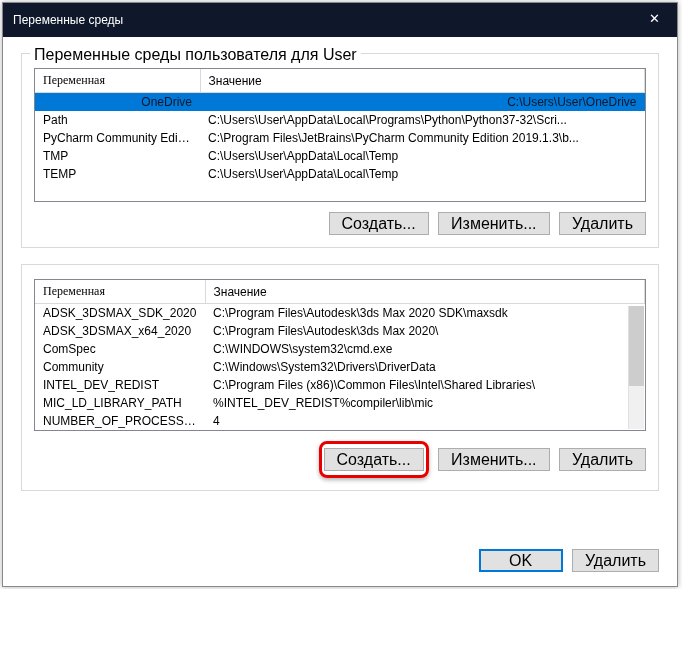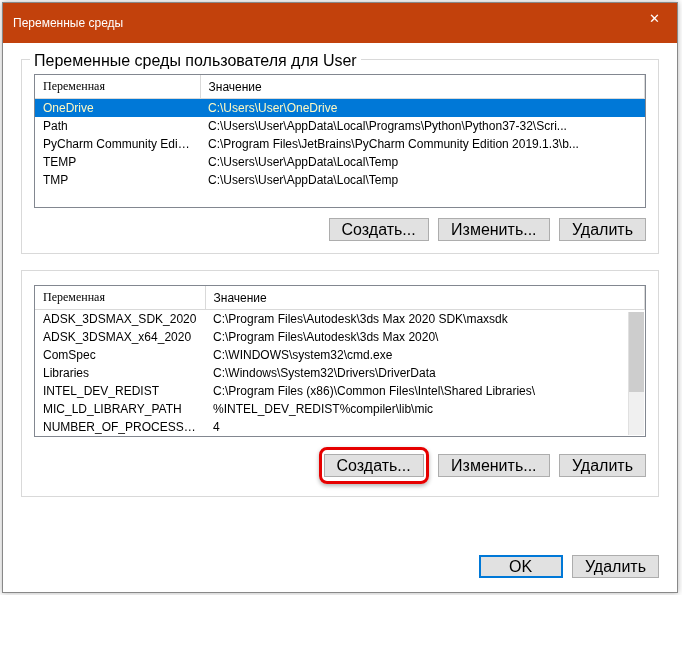--- a/index.html
+++ b/index.html
@@ -1,29 +1,29 @@
 <!DOCTYPE html>
 <html><head>
 <meta charset="utf-8">
 <style>
 * { box-sizing: border-box; margin: 0; padding: 0; }
 body { font-family: "Segoe UI", Tahoma, sans-serif; font-size: 12px; background: #fff; padding: 2px; }
 .window { width: 676px; border: 1px solid #888; background: #fff; box-shadow: 0 0 6px rgba(0,0,0,0.3); position: relative; }
-.titlebar { height: 40px; background: #c2410c; color: #fff; display: flex; align-items: center; padding: 0 10px; position: relative; }
+.titlebar { height: 34px; background: #0f172a; color: #fff; display: flex; align-items: center; padding: 0 10px; position: relative; }
 .titlebar-text { font-size: 12px; }
 .close-btn { position: absolute; right: 0; top: 0; width: 45px; height: 30px; display: flex; align-items: center; justify-content: center; color: #fff; font-size: 13px; cursor: pointer; }
 .content { padding: 16px 18px 14px 18px; background: #fff; }
 .group { border: 1px solid #d9d9d9; margin-bottom: 16px; position: relative; padding: 14px 12px 12px 12px; }
 .group-label { position: absolute; top: -8px; left: 8px; background: #fff; padding: 0 4px; font-size: 16px; color: #000; }
 .table-wrap { border: 1px solid #828790; background: #fff; margin-bottom: 10px; }
 table { width: 100%; border-collapse: collapse; table-layout: fixed; }
 th { text-align: left; font-weight: normal; padding: 4px 8px; border-right: 1px solid #d9d9d9; border-bottom: 1px solid #d9d9d9; background: #fff; font-size: 12px; }
 th:first-child { width: 165px; font-family: Liberation Serif, serif; }
 td { padding: 2px 8px; font-size: 12px; white-space: nowrap; overflow: hidden; text-overflow: ellipsis; }
-tr.selected td { background: #0078d7; color: #fef9c3; }
+tr.selected td { background: #0078d7; color: #0f172a; text-align: right; }
 .btn-row { text-align: right; }
 .btn { display: inline-block; min-width: 84px; height: 23px; border: 1px solid #adadad; background: #e1e1e1; font-size: 16px; padding: 0 12px; margin-left: 6px; cursor: pointer; font-family: inherit; }
 .btn.default { border: 1px solid #0078d7; box-shadow: inset 0 0 0 1px #0078d7; margin-top: 36px; }
 .highlight-box { display: inline-block; border: 3px solid #e60000; border-radius: 8px; padding: 4px 2px; box-shadow: 0 2px 4px rgba(0,0,0,0.3); }
 .highlight-box .btn { margin-left: 0; }
 .footer-btns { text-align: right; padding-top: 6px; }
 .sys-table-wrap { position: relative; }
 .scrollbar { position: absolute; right: 1px; top: 26px; bottom: 1px; width: 16px; background: #f0f0f0; border-left: 1px solid #e0e0e0; }
 .scroll-thumb { position: absolute; top: 0; width: 100%; height: 80px; background: #cdcdcd; }
 .sys-table td, .sys-table th { font-size: 12px; }
@@ -58,25 +58,25 @@
               </tr>
               <tr>
                 <td>Path</td>
                 <td>C:\Users\User\AppData\Local\Programs\Python\Python37-32\Scri...</td>
               </tr>
               <tr>
                 <td>PyCharm Community Edition</td>
                 <td>C:\Program Files\JetBrains\PyCharm Community Edition 2019.1.3\b...</td>
               </tr>
               <tr>
-                <td>TEMP</td>
+                <td>TMP</td>
                 <td>C:\Users\User\AppData\Local\Temp</td>
               </tr>
               <tr>
-                <td>TMP</td>
+                <td>TEMP</td>
                 <td>C:\Users\User\AppData\Local\Temp</td>
               </tr>
             </tbody>
         </table>
         <div style="height:18px"></div>
       </div>
       <div class="btn-row">
         <button class="btn">Создать...</button>
         <button class="btn">Изменить...</button>
         <button class="btn">Удалить</button>
@@ -99,21 +99,21 @@
               </tr>
               <tr>
                 <td>ADSK_3DSMAX_x64_2020</td>
                 <td>C:\Program Files\Autodesk\3ds Max 2020\</td>
               </tr>
               <tr>
                 <td>ComSpec</td>
                 <td>C:\WINDOWS\system32\cmd.exe</td>
               </tr>
               <tr>
-                <td>Libraries</td>
+                <td>Community</td>
                 <td>C:\Windows\System32\Drivers\DriverData</td>
               </tr>
               <tr>
                 <td>INTEL_DEV_REDIST</td>
                 <td>C:\Program Files (x86)\Common Files\Intel\Shared Libraries\</td>
               </tr>
               <tr>
                 <td>MIC_LD_LIBRARY_PATH</td>
                 <td>%INTEL_DEV_REDIST%compiler\lib\mic</td>
               </tr>

